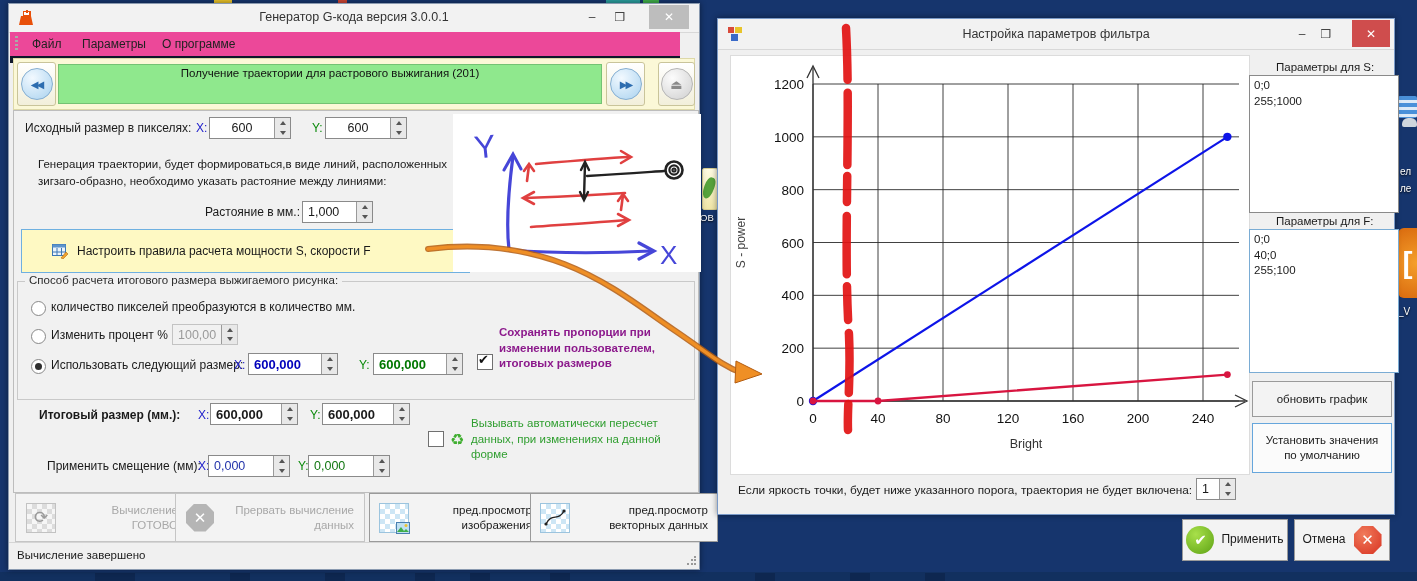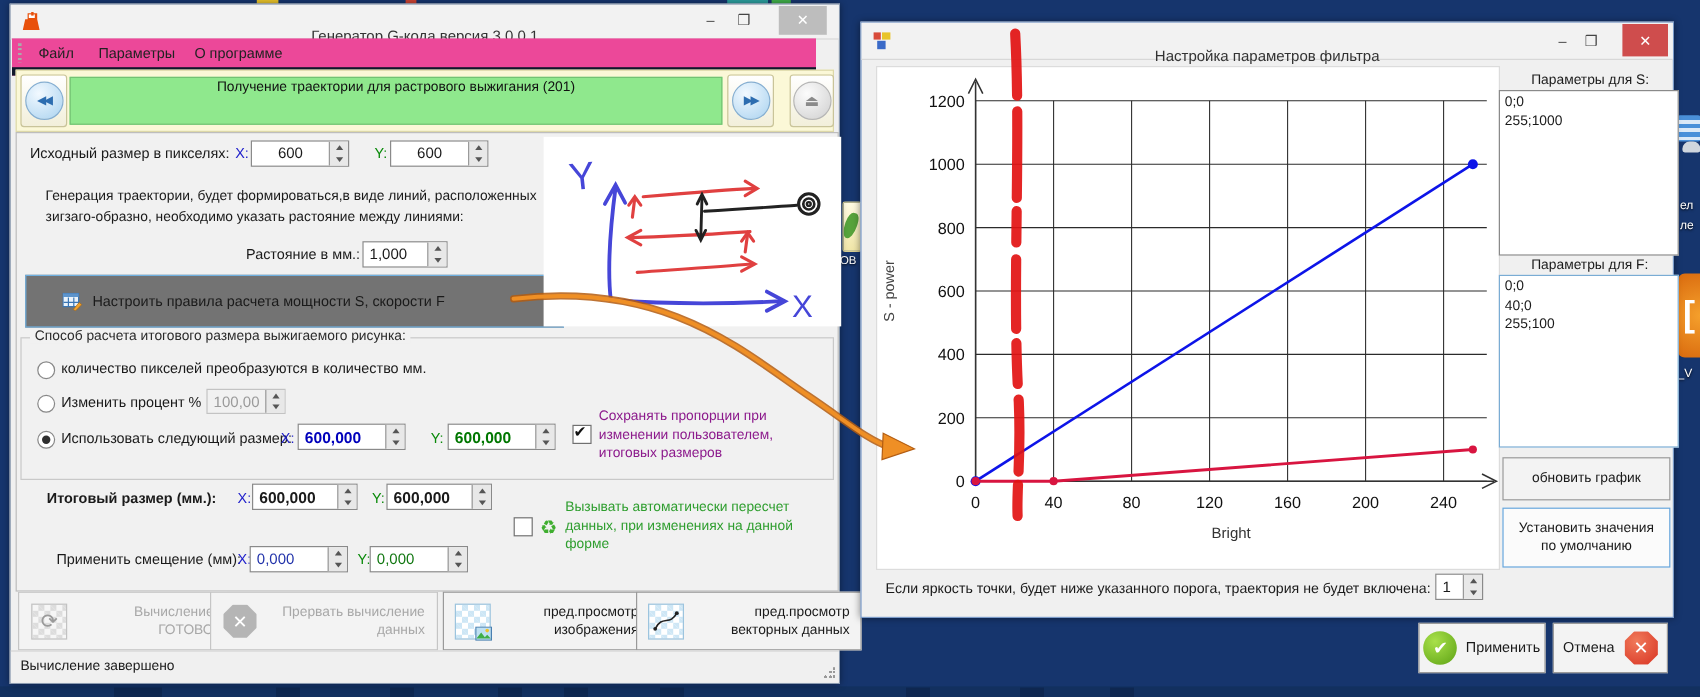--- a/index.html
+++ b/index.html
@@ -2,21 +2,21 @@
 <html><head>
 <meta charset="utf-8">
 <style>
   html,body{margin:0;padding:0;}
   body{width:1417px;height:581px;overflow:hidden;position:relative;background:#16356d;
        font-family:"Liberation Sans","DejaVu Sans",sans-serif;font-size:12px;color:#1a1a1a;}
   .abs{position:absolute;box-sizing:border-box;}
   
   .win{position:absolute;background:#f0f0f0;border:1px solid #8a9ab0;box-shadow:0 0 6px rgba(0,0,0,.45);box-sizing:border-box;}
   .titlebar{position:absolute;left:0;top:0;right:0;height:28px;background:#f2f2f2;border-bottom:1px solid #d8d8d8;}
-  .title{position:absolute;left:0;right:0;top:6px;text-align:center;font-size:12.5px;color:#333;margin-top:13px;}
+  .title{position:absolute;left:0;right:0;top:6px;text-align:center;font-size:12.5px;color:#333;}
   .winctrl{position:absolute;top:0;height:26px;display:flex;align-items:center;justify-content:center;font-size:12px;color:#444;}
   .closebox{background:#bdbdbd;color:#fff;font-weight:bold;}
   .closebox.red{background:#cf4d4d;}
   
   .menubar{position:absolute;left:1px;right:19px;top:28px;height:24px;background:#ec4899;border-bottom:7px solid #0f172a;}
   .menuitem{position:absolute;top:5px;font-size:12px;color:#222;cursor:default;}
   .grip-v{position:absolute;left:5px;top:4px;width:3px;height:16px;
           background:repeating-linear-gradient(#aaa 0 2px,transparent 2px 4px);}
   
   .bannerstrip{position:absolute;left:4px;right:4px;top:54px;height:50px;background:#fbf8d7;border:1px solid #ddd8a8;}
@@ -41,21 +41,21 @@
   .spin .btns i.up::after{border-bottom:4px solid #555;}
   .spin .btns i.dn::after{border-top:4px solid #555;}
   .spin.disabled{background:#f1f1f1;border-color:#c3c3c3;}
   .spin.disabled .val{color:#9a9a9a;}
   .groupbox{position:absolute;border:1px solid #c9c9c9;background:transparent;}
   .legend{position:absolute;background:#f1f1f1;padding:0 4px;font-size:11.5px;color:#2b2b2b;}
   .radio{position:absolute;width:13px;height:13px;border:1px solid #888;border-radius:50%;background:#fff;}
   .radio.sel::after{content:"";position:absolute;inset:3px;border-radius:50%;background:#2f2f2f;}
   .cb{position:absolute;width:14px;height:14px;border:1px solid #707070;background:#fff;}
   .cb.checked::after{content:"✔";position:absolute;left:0px;top:-3px;font-size:13px;color:#111;}
-  .bigbtn{position:absolute;border:1px solid #6fb0e0;background:#737373;display:flex;align-items:center;padding-left:30px;gap:8px;font-size:12px;}
+  .bigbtn{position:absolute;border:1px solid #6fb0e0;background:#fef9c3;display:flex;align-items:center;padding-left:30px;gap:8px;font-size:12px;}
   .btn{position:absolute;border:1px solid #9a9a9a;background:#f3f3f3;display:flex;align-items:center;justify-content:center;font-size:11.5px;text-align:center;}
   .btn.blue-border{border:1px solid #66a6dc;background:#fbfbfb;}
   .btn .txt{white-space:pre-line;line-height:1.3;}
   .btn.disabled{color:#a8a8a8;border-color:#c5c5c5;}
   .checker{background-image:linear-gradient(45deg,#cde6f5 25%,transparent 25%,transparent 75%,#cde6f5 75%),
            linear-gradient(45deg,#cde6f5 25%,#ffffff 25%,#ffffff 75%,#cde6f5 75%);
            background-size:10px 10px;background-position:0 0,5px 5px;border:1px solid #9cc4de;}
   .checker.grey{background-image:linear-gradient(45deg,#dcdcdc 25%,transparent 25%,transparent 75%,#dcdcdc 75%),
            linear-gradient(45deg,#dcdcdc 25%,#f6f6f6 25%,#f6f6f6 75%,#dcdcdc 75%);border-color:#c2c2c2;}
   .octa{clip-path:polygon(30% 0,70% 0,100% 30%,100% 70%,70% 100%,30% 100%,0 70%,0 30%);
@@ -211,21 +211,21 @@
   </div>
   <span class="lbl" style="left:350px;top:354px;color:#0a8a0a;">Y:</span>
   <div class="spin" style="left:364px;top:349px;width:90px;">
     <span class="val left" style="font-weight:bold;color:#007700;font-size:13px;">600,000</span>
     <span class="btns">
         <i class="up"></i>
         <i class="dn"></i>
       </span>
   </div>
   <span class="cb checked" style="left:468px;top:350px;"></span>
-  <span class="lbl" style="left:490px;top:336px;color:#8c1a8c;font-size:11.5px;line-height:1.35;">Сохранять пропорции при
+  <span class="lbl" style="left:490px;top:321px;color:#8c1a8c;font-size:11.5px;line-height:1.35;font-weight:bold;">Сохранять пропорции при
 изменении пользователем,
 итоговых размеров</span>
 
   <span class="lbl" style="left:30px;top:404px;font-weight:bold;">Итоговый размер (мм.):</span>
   <span class="lbl" style="left:189px;top:404px;color:#2222cc;">X:</span>
   <div class="spin" style="left:201px;top:399px;width:88px;">
     <span class="val left" style="font-weight:bold;font-size:13px;">600,000</span>
     <span class="btns">
         <i class="up"></i>
         <i class="dn"></i>

